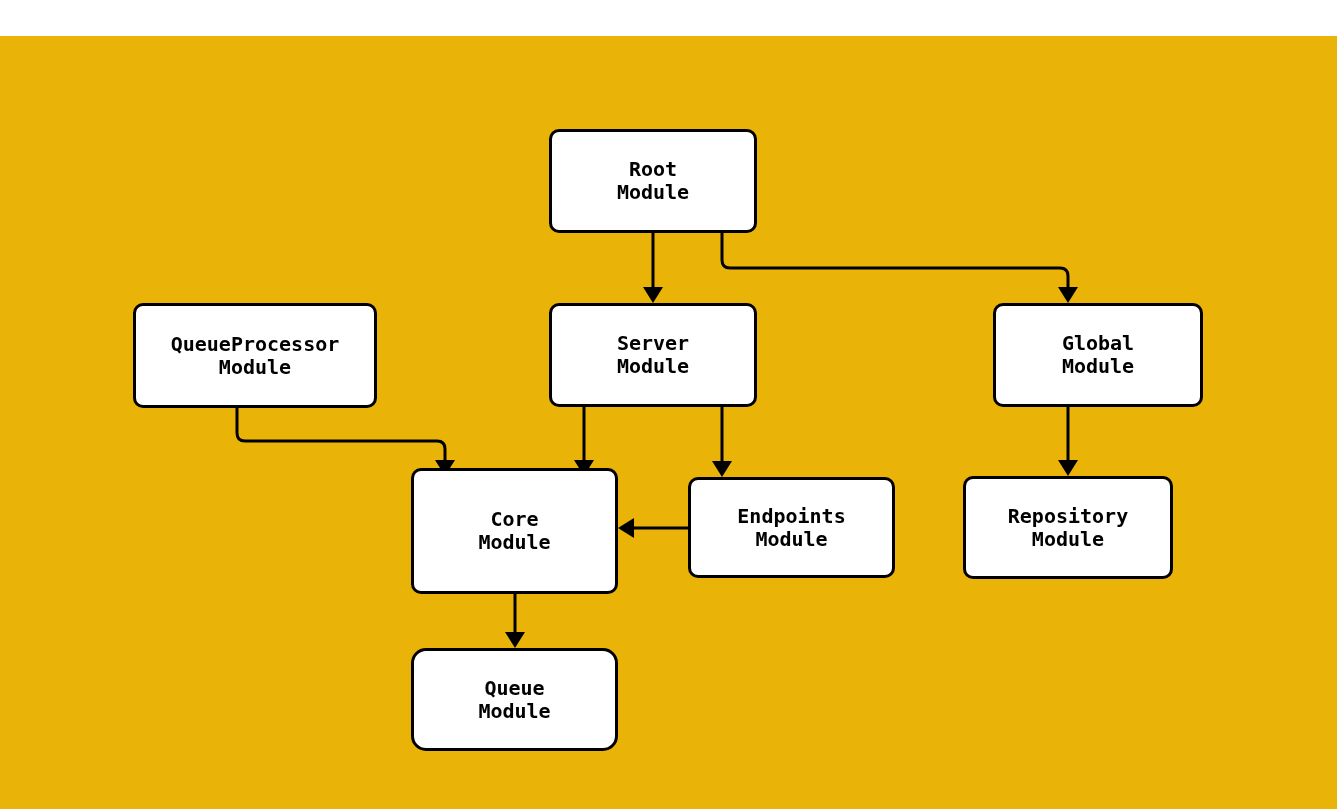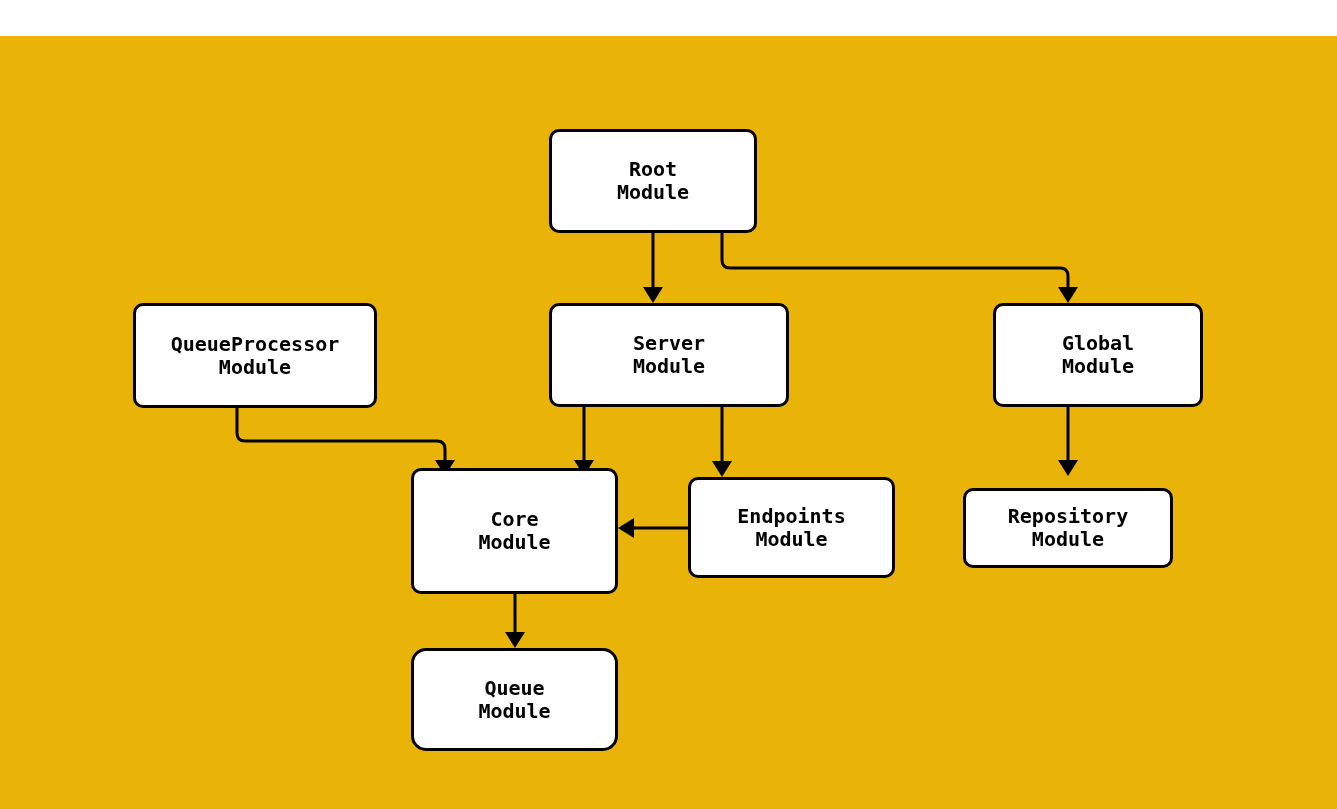--- a/index.html
+++ b/index.html
@@ -71,26 +71,26 @@
       <path d="M 1068 371 L 1068 424"></path>
       <polygon points="1068,440 1058,424 1078,424"></polygon>
       <path d="M 515 543 L 515 596"></path>
       <polygon points="515,612 505,596 525,596"></polygon>
     </svg>
   <div id="nodes-layer">
       <div class="node" style="left: 549px; top: 93px; width: 208px; height: 104px;"><span>Root
 Module</span></div>
       <div class="node" style="left: 133px; top: 267px; width: 244px; height: 105px;"><span>QueueProcessor
 Module</span></div>
-      <div class="node" style="left: 549px; top: 267px; width: 240px; height: 104px;"><span>Server
+      <div class="node" style="left: 549px; top: 267px; width: 208px; height: 104px;"><span>Server
 Module</span></div>
       <div class="node" style="left: 993px; top: 267px; width: 210px; height: 104px;"><span>Global
 Module</span></div>
       <div class="node" style="left: 411px; top: 432px; width: 207px; height: 126px;"><span>Core
 Module</span></div>
       <div class="node" style="left: 688px; top: 441px; width: 207px; height: 101px; justify-content: center;"><span>Endpoints
 Module</span></div>
-      <div class="node" style="left: 963px; top: 452px; width: 210px; height: 80px;"><span>Repository
+      <div class="node" style="left: 963px; top: 440px; width: 210px; height: 103px;"><span>Repository
 Module</span></div>
       <div class="node" style="left: 411px; top: 612px; width: 207px; height: 103px; border-radius: 15px;"><span>Queue
 Module</span></div>
     </div>
 </div>
 
 </body></html>

